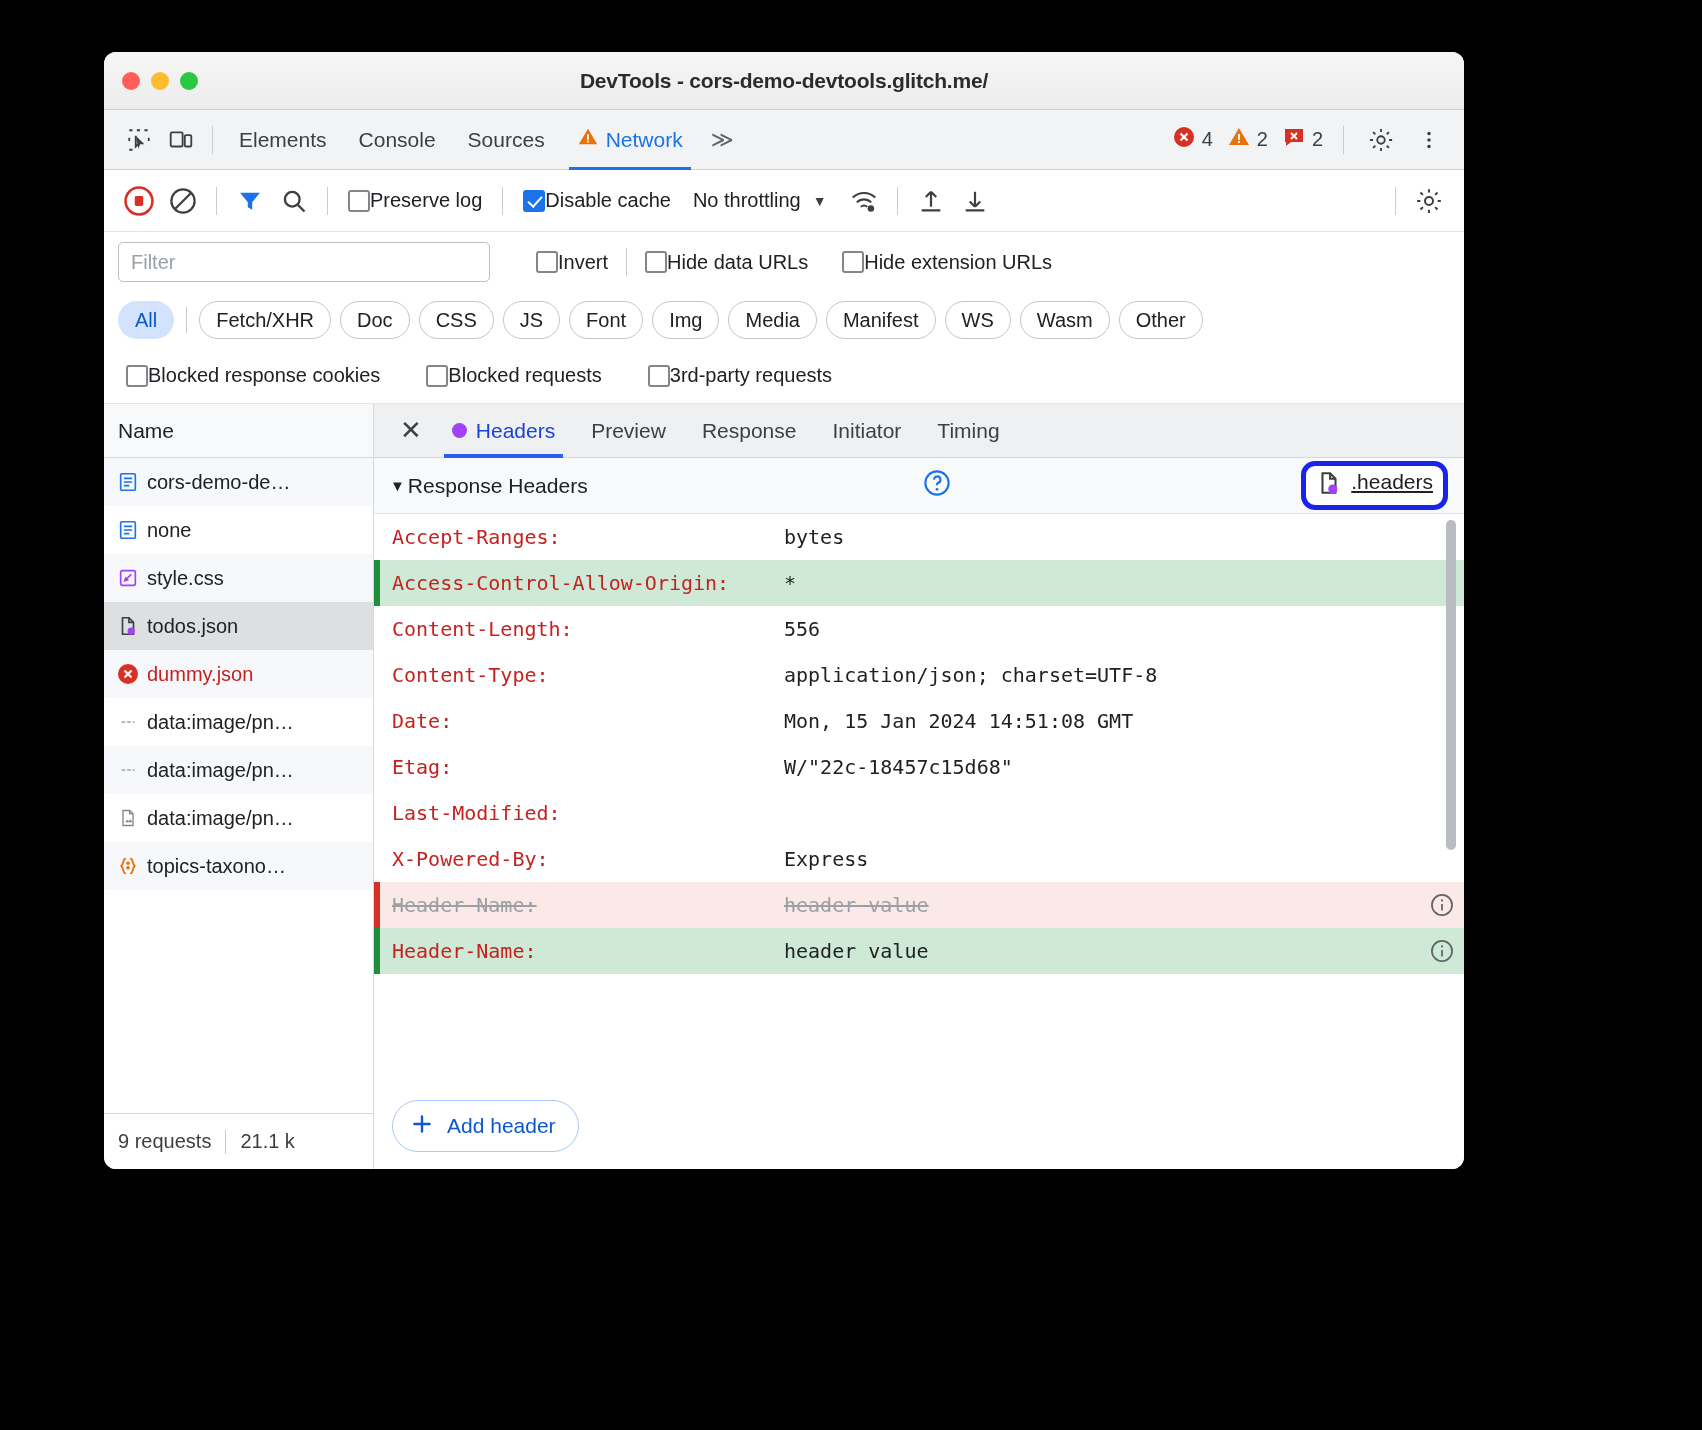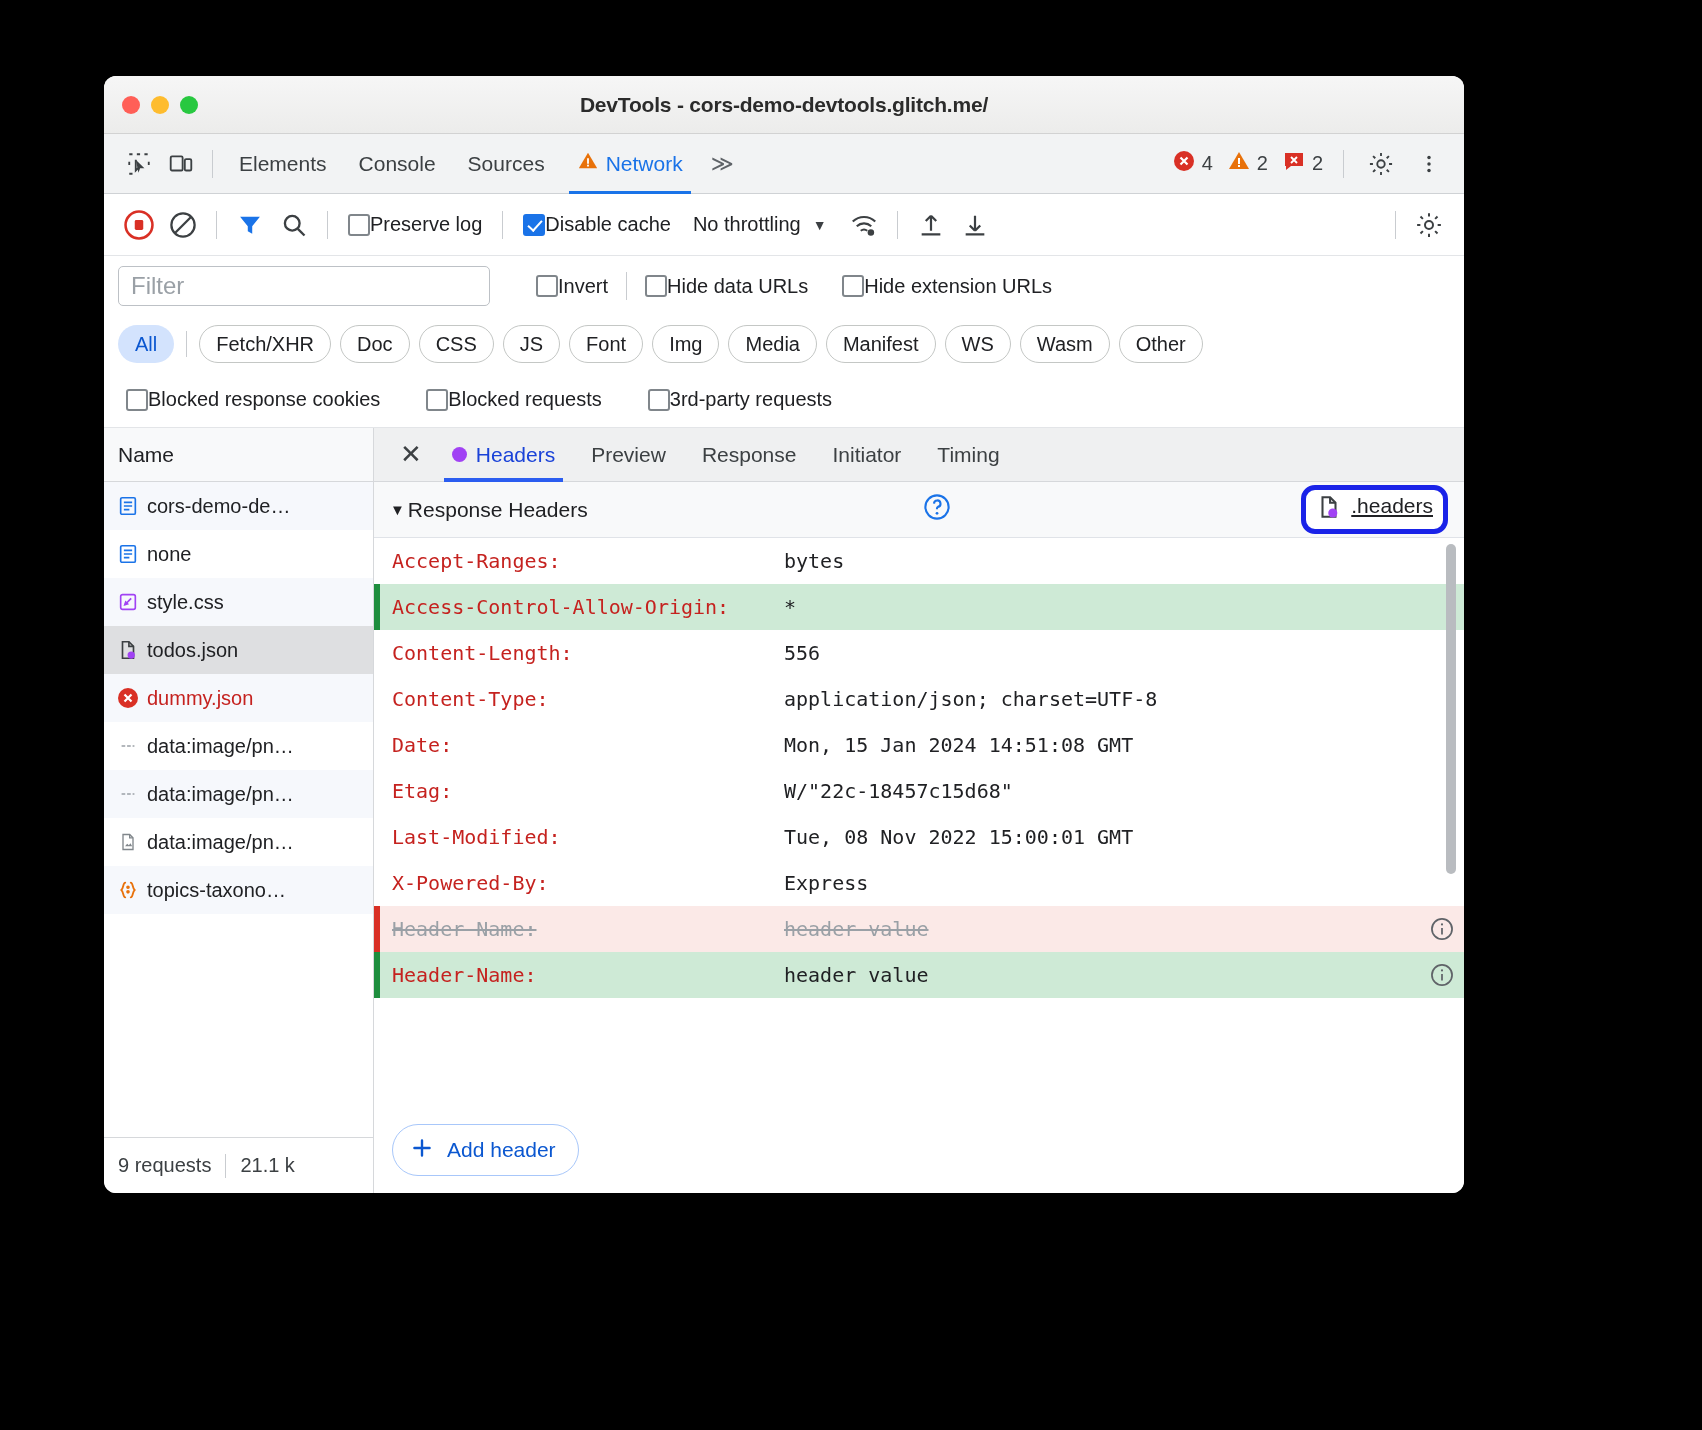--- a/index.html
+++ b/index.html
@@ -5,21 +5,21 @@
   * { box-sizing: border-box; }
   html, body {
     margin: 0; padding: 0;
     width: 1702px; height: 1430px;
     background: #000;
     font-family: "Liberation Sans", sans-serif;
     overflow: hidden;
   }
   .window {
     position: absolute;
-    left: 104px; top: 76px;
+    left: 104px; top: 52px;
     width: 1360px; height: 1117px;
     background: #fff;
     border-radius: 12px;
     overflow: hidden;
     box-shadow: 0 4px 24px rgba(0,0,0,0.4);
     display: flex; flex-direction: column;
   }
   
   .titlebar {
     height: 58px; flex: 0 0 58px;
@@ -91,21 +91,21 @@
   .tri-down { font-size: 14px; color: #3c4043; padding: 0 14px 0 10px; }
   
   .filter-bar {
     height: 60px; flex: 0 0 60px;
     display: flex; align-items: center; padding: 0 14px; gap: 0;
     background: #fff;
   }
   .filter-input {
     width: 372px; height: 40px;
     border: 1px solid #bdc1c6; border-radius: 5px;
-    background: #fff; font-size: 24px; color: #202124;
+    background: #fff; font-size: 20px; color: #202124;
     padding: 0 12px;
     font-family: "Liberation Sans", sans-serif;
   }
   .filter-input::placeholder { color: #9aa0a6; }
   
   .pill-bar { height: 56px; flex: 0 0 56px; display: flex; align-items: center; padding: 0 14px; gap: 9px; }
   .pill {
     height: 38px; padding: 8px 16px;
     border: 1px solid #c4c7c5; border-radius: 19px;
     display: flex; align-items: center;
@@ -598,21 +598,20 @@
           <div class="hdr-val">Mon, 15 Jan 2024 14:51:08 GMT</div>
         </div>
 
         <div class="hdr-row">
           <div class="hdr-name">Etag:</div>
           <div class="hdr-val">W/"22c-18457c15d68"</div>
         </div>
 
         <div class="hdr-row">
           <div class="hdr-name">Last-Modified:</div>
-          <div class="hdr-val">Tue, 08 Nov 2022 15:00:01 GMT</div>
         </div>
 
         <div class="hdr-row">
           <div class="hdr-name">X-Powered-By:</div>
           <div class="hdr-val">Express</div>
         </div>
 
         <div class="hdr-row pink struck">
           <div class="hdr-name">Header-Name:</div>
           <div class="hdr-val">header value</div>

